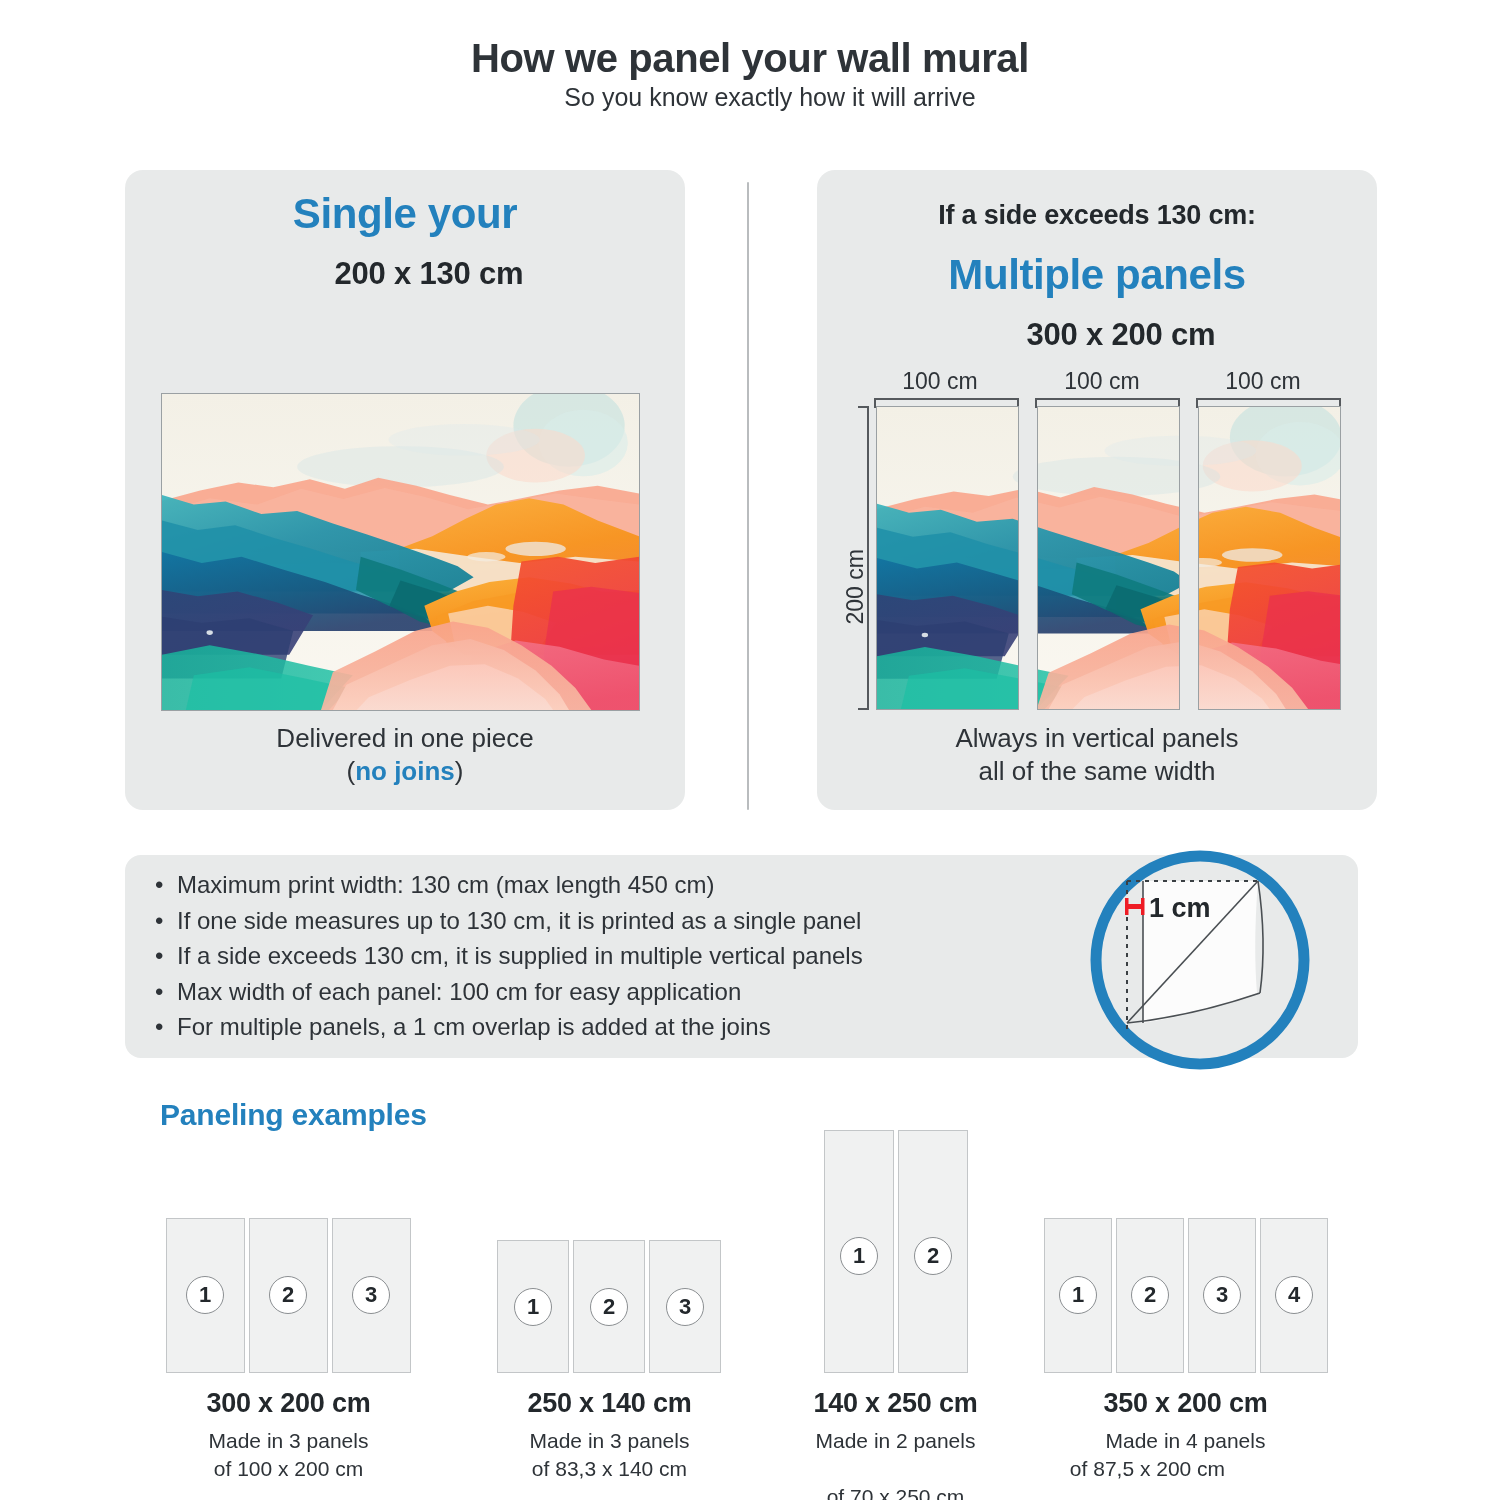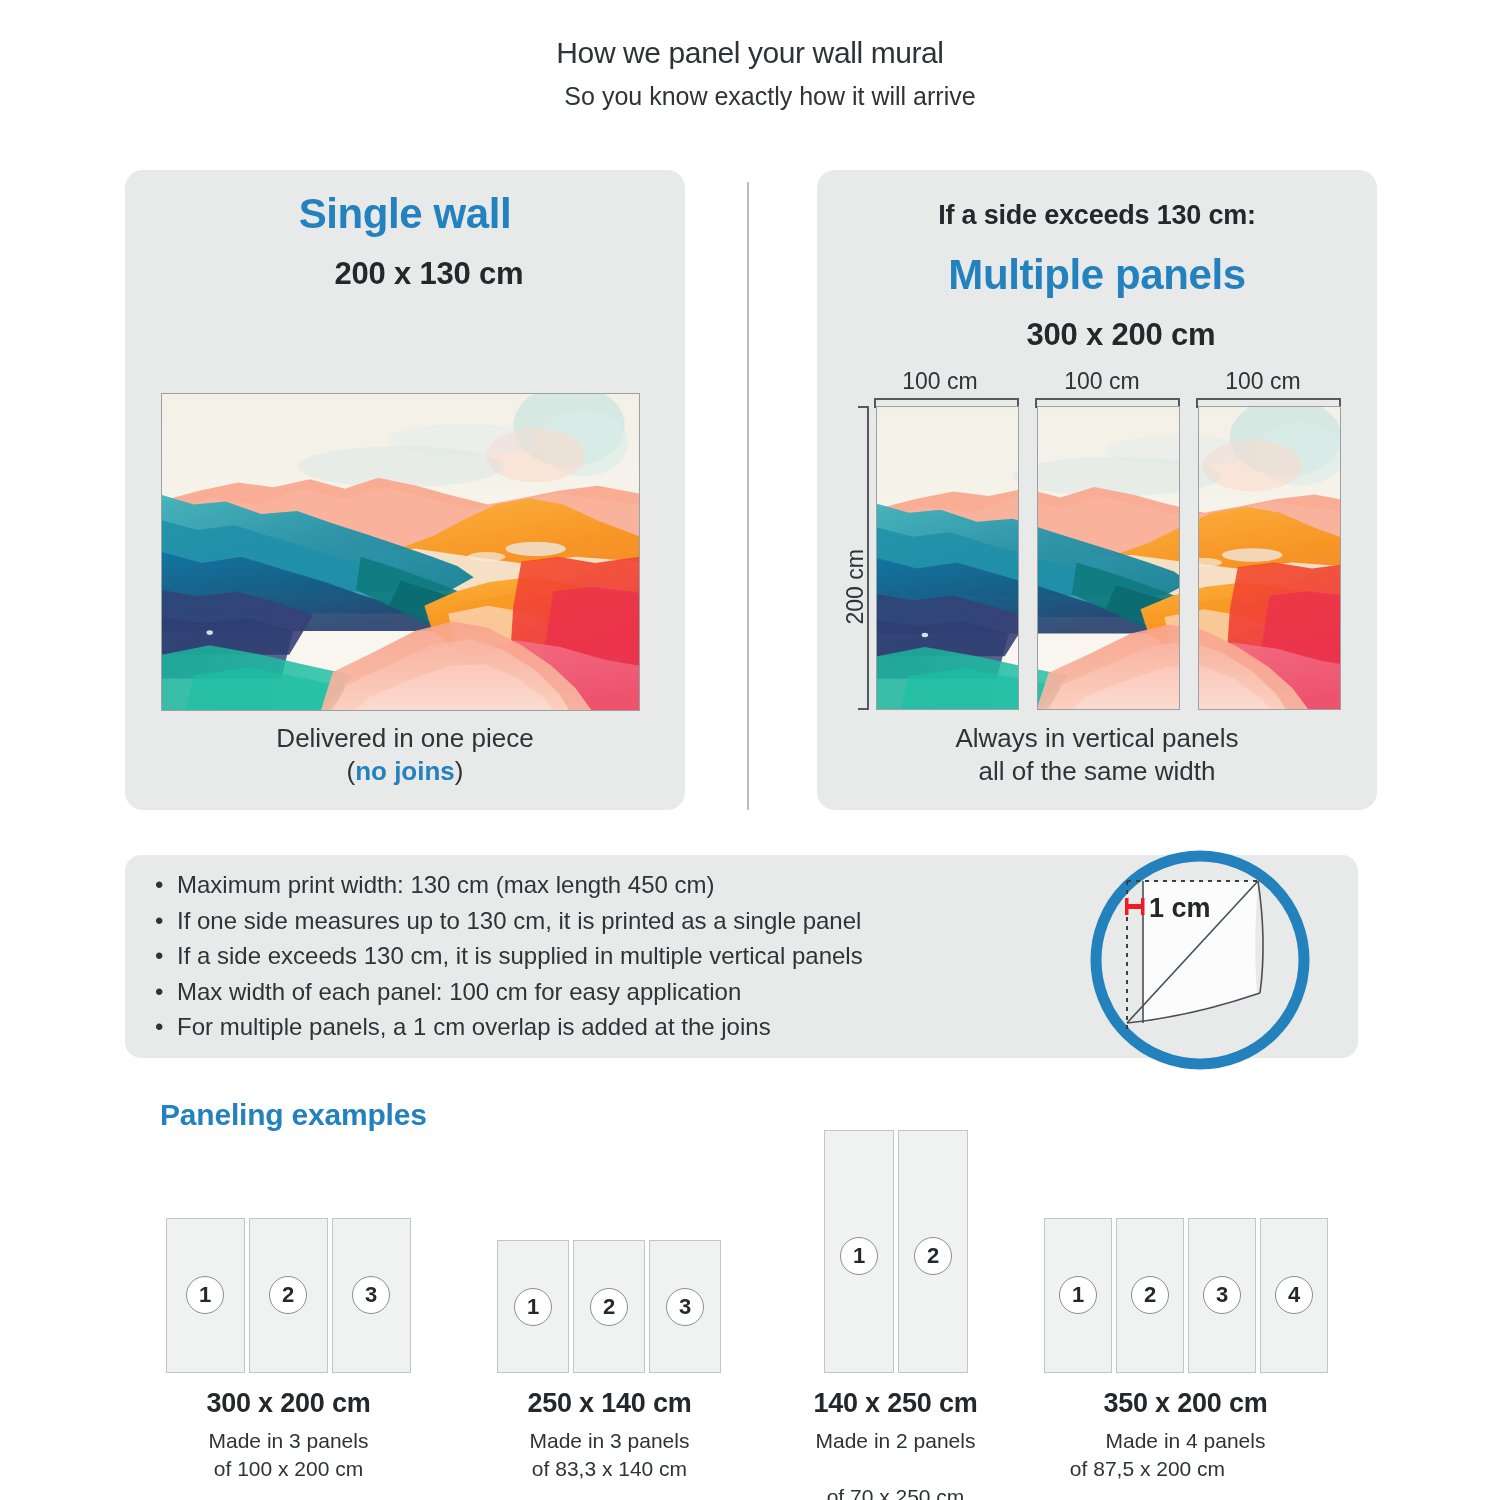--- a/index.html
+++ b/index.html
@@ -9,25 +9,25 @@
     font-family: "Liberation Sans", sans-serif;
     color: #2b2f33;
     position: relative;
     overflow: hidden;
   }
   .page { position: relative; width: 1500px; height: 1500px; }
 
   
   .hdr { position: absolute; left: 0; top: 36px; width: 1500px; text-align: center; }
   .hdr-title {
-    font-size: 30px; font-weight: normal; letter-spacing: -0.4px;
+    font-size: 40px; font-weight: bold; letter-spacing: -0.4px;
     color: #2e3338; line-height: 1.12;
   }
   .hdr-sub {
-    font-size: 25px; color: #2e3338; margin-top: 11px; line-height: 1.2; padding-left: 40px;
+    font-size: 25px; color: #2e3338; margin-top: 1px; line-height: 1.2; padding-left: 40px;
   }
 
   
   .card {
     position: absolute;
     background: #e8eaea;
     border-radius: 18px;
   }
   #card-left  { left: 125px;  top: 170px; width: 560px; height: 640px; }
   #card-right { left: 817px;  top: 170px; width: 560px; height: 640px; }
@@ -236,21 +236,21 @@
         <path d="M260 384 L312 362 L362 344 L406 342 L448 360 L482 386 L492 400 L245 400 Z" fill="url(#gLightPink)" opacity="0.88"></path>
 
         <ellipse cx="470" cy="196" rx="38" ry="9" fill="#efe6dc" opacity="0.8"></ellipse>
         <ellipse cx="408" cy="206" rx="24" ry="6" fill="#f3ece2" opacity="0.7"></ellipse>
         <ellipse cx="60" cy="302" rx="4" ry="3" fill="#e9f0f2" opacity="0.9"></ellipse>
       </g>
     </defs>
   </svg>
 
   <div class="card" id="card-left">
-    <div class="card-head" style="margin-top:22px;">Single wall</div>
+    <div class="card-head" style="margin-top:22px;">Single your</div>
     <div class="card-dim" style="margin-top:20px;">200 x 130 cm</div>
     <div class="card-foot" style="position:absolute; left:0; top:552px; width:100%;">
       <span>Delivered in one piece</span><br>
       <span>(</span><span class="accent">no joins</span><span>)</span>
     </div>
   </div>
 
   <div class="art" id="art-single">
     <svg viewBox="0 0 600 400" preserveAspectRatio="none">
         <use href="#mural-art"></use>

